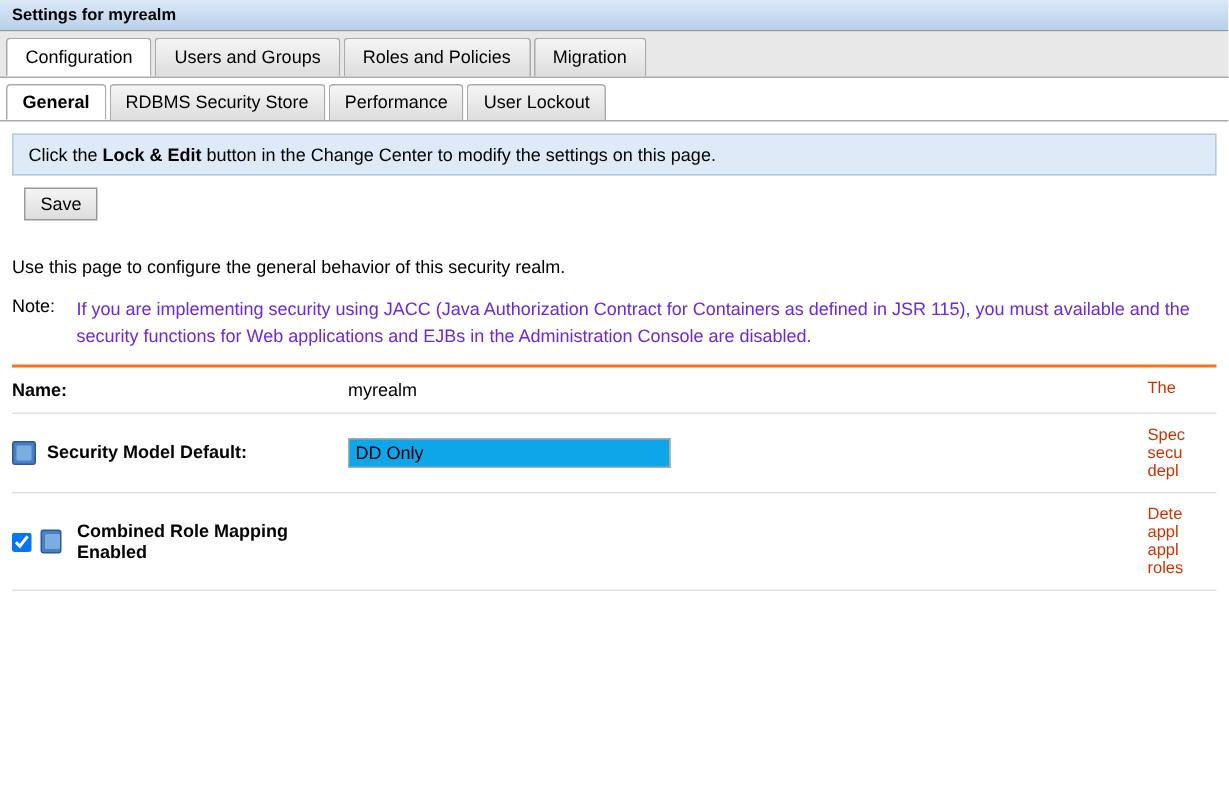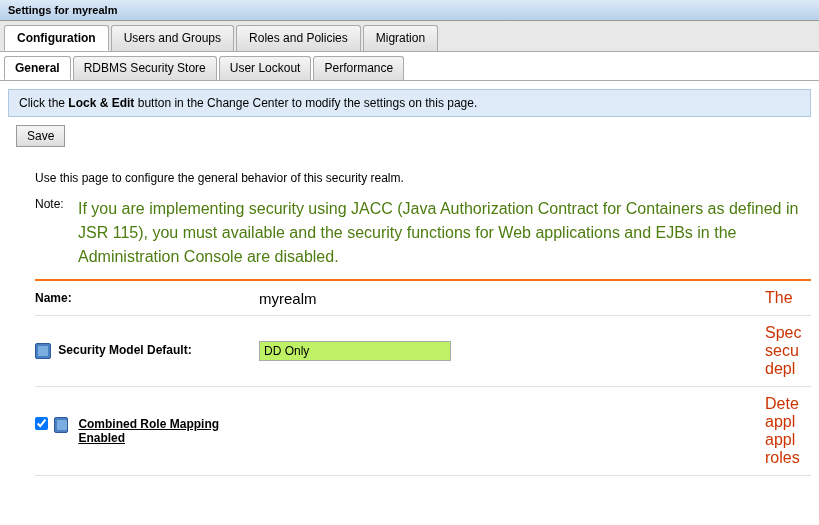--- a/index.html
+++ b/index.html
@@ -36,21 +36,21 @@
       background: linear-gradient(to bottom, #f5f5f5, #ddd);
       cursor: pointer;
       font-size: 12px;
       color: #000;
       border-radius: 3px 3px 0 0;
     }
 
     .tab.active {
       background: #fff;
       border-bottom: 1px solid #fff;
-      font-weight: bold;
+      font-weight: normal;
       z-index: 1;
       position: relative;
     }
 
     .tab-bar-inner {
       background: #fff;
       border-bottom: 1px solid #aaa;
       padding: 4px 4px 0 4px;
       display: flex;
       gap: 2px;
@@ -87,43 +87,42 @@
       margin: 4px 8px 8px 8px;
       padding: 3px 10px;
       background: linear-gradient(to bottom, #f5f5f5, #ddd);
       border: 1px solid #999;
       cursor: pointer;
       font-size: 12px;
     }
 
     .content-area {
       padding: 8px 8px 0 8px;
-      margin-left: 27px;
     }
 
     .description {
       font-size: 12px;
       padding: 4px 0 8px 0;
     }
 
     .note-section {
       display: flex;
       gap: 8px;
       padding: 4px 0 10px 0;
       border-bottom: 2px solid #f97316;
     }
 
     .note-label {
       font-weight: normal;
       min-width: 35px;
     }
 
     .note-text {
-      color: #4d7c0f;
-      font-size: 16px;
+      color: #6d28d9;
+      font-size: 12px;
       line-height: 1.5;
     }
 
     .fields-table {
       width: 100%;
       border-collapse: collapse;
     }
 
     .fields-table tr {
       border-bottom: 1px solid #e0e0e0;
@@ -160,51 +159,50 @@
     }
 
     .field-value-cell {
       padding: 8px 4px;
       vertical-align: middle;
     }
 
     .field-help-cell {
       padding: 8px 4px;
       color: #cc3300;
-      font-size: 16px;
+      font-size: 11px;
       vertical-align: top;
       width: 50px;
       overflow: hidden;
     }
 
     .name-value {
       color: #000;
-      font-size: 15px;
+      font-size: 12px;
     }
 
     .select-wrapper {
       display: flex;
       align-items: center;
       gap: 0;
     }
 
     .select-field {
       padding: 2px 4px;
       border: 1px solid #aaa;
-      background: #bef264;
-      font-size: 12px;
-      width: 192px;
+      background: #0ea5e9;
+      font-size: 12px;
+      width: 215px;
       appearance: none;
     }
 
     .checkbox-cell {
       display: flex;
-      align-items: flex-start;
+      align-items: center;
       gap: 6px;
-      text-decoration: underline;
     }
 
     .checkbox-input {
       width: 13px;
       height: 13px;
     }
   </style>
 </head>
 <body>
 
@@ -213,22 +211,22 @@
 <div class="tab-bar-outer">
   <div class="tab active">Configuration</div>
   <div class="tab">Users and Groups</div>
   <div class="tab">Roles and Policies</div>
   <div class="tab">Migration</div>
 </div>
 
 <div class="tab-bar-inner">
   <div class="tab-inner active">General</div>
   <div class="tab-inner">RDBMS Security Store</div>
+  <div class="tab-inner">Performance</div>
   <div class="tab-inner">User Lockout</div>
-  <div class="tab-inner">Performance</div>
 </div>
 
 <div class="info-bar">
   <span>Click the </span><span style="font-weight:bold; ">Lock &amp; Edit</span><span> button in the Change Center to modify the settings on this page.</span>
 </div>
 
 <div style="padding: 0 8px 4px 8px;">
   <button class="save-btn">Save</button>
 </div>
 

